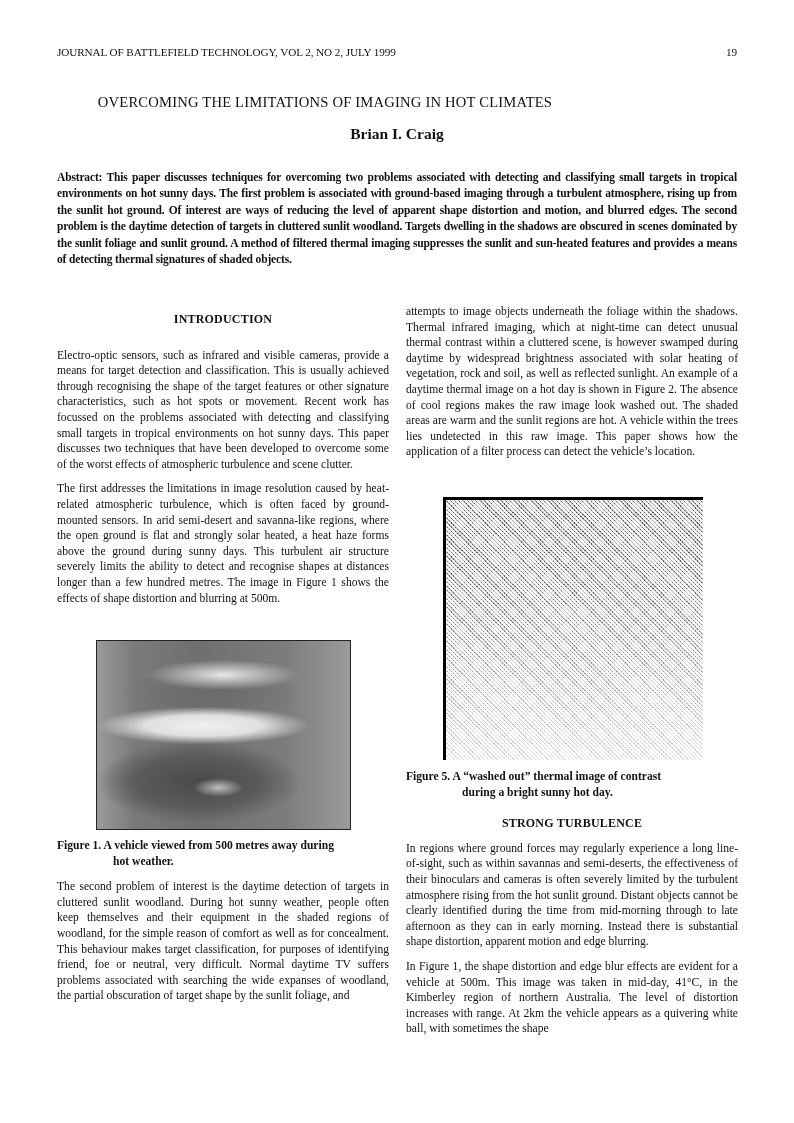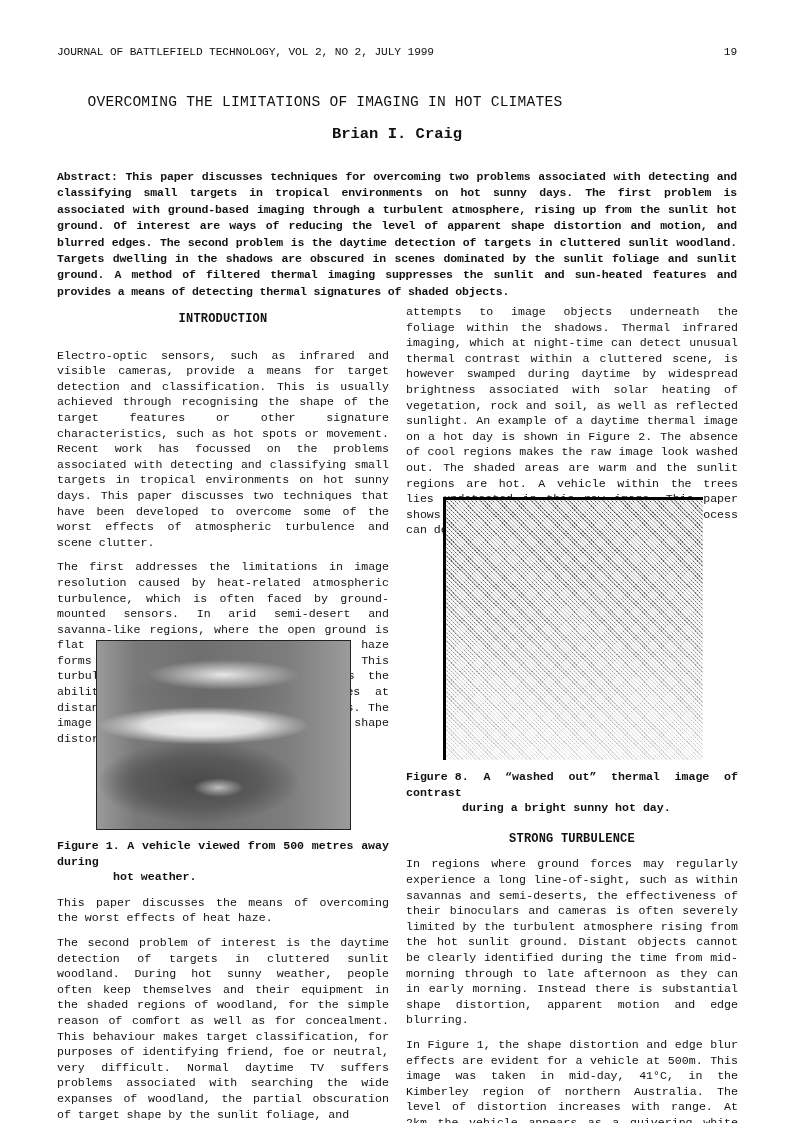--- a/index.html
+++ b/index.html
@@ -1,18 +1,18 @@
 <!DOCTYPE html>
 <html><head>
 <meta charset="utf-8">
 <style>
   html,body{margin:0;padding:0;background:#fff;}
   body{width:794px;height:1123px;position:relative;overflow:hidden;color:#111;
        font-family:"Liberation Serif","DejaVu Serif",serif;}
-  .abs{position:absolute;font-family:Liberation Mono, monospace;}
+  .abs{position:absolute;}
   .header{top:46px;left:57px;width:680px;font-size:11.2px;letter-spacing:-0.1px;}
   .header .pg{position:absolute;right:0;top:0;}
   .title{top:94px;left:0;width:650px;text-align:center;font-size:14.6px;letter-spacing:0.2px;}
   .author{top:125px;left:0;width:794px;text-align:center;font-size:15.5px;font-weight:bold;}
   .abstract{top:169px;left:57px;width:680px;font-size:11.5px;font-weight:bold;line-height:16.4px;
             text-align:justify;letter-spacing:-0.15px;}
   .col{width:332px;font-size:11.6px;line-height:15.6px;text-align:justify;}
   .col p{margin:0 0 9px 0;}
   .sec{text-align:center;font-weight:bold;font-size:12px;letter-spacing:0.2px;}
   .cap{font-size:11.6px;font-weight:bold;line-height:15.6px;}
@@ -52,32 +52,31 @@
 </div>
 
 <div class="abs fig1"></div>
 
 <div class="abs col" style="left:57px;top:838px;">
   <div class="cap" style="margin-bottom:10px;">
     <span class="lbl">Figure 1.</span>
     <span>A vehicle viewed from 500 metres away during</span>
     <span class="rest">hot weather.</span>
   </div>
-  <p>This paper discusses the means of overcoming the worst effects of heat haze.</p>
   <p>The second problem of interest is the daytime detection of targets in cluttered sunlit woodland. During hot sunny weather, people often keep themselves and their equipment in the shaded regions of woodland, for the simple reason of comfort as well as for concealment. This behaviour makes target classification, for purposes of identifying friend, foe or neutral, very difficult. Normal daytime TV suffers problems associated with searching the wide expanses of woodland, the partial obscuration of target shape by the sunlit foliage, and</p>
 </div>
 
 <div class="abs col" style="left:406px;top:304px;">
   <p>attempts to image objects underneath the foliage within the shadows. Thermal infrared imaging, which at night-time can detect unusual thermal contrast within a cluttered scene, is however swamped during daytime by widespread brightness associated with solar heating of vegetation, rock and soil, as well as reflected sunlight. An example of a daytime thermal image on a hot day is shown in Figure 2. The absence of cool regions makes the raw image look washed out. The shaded areas are warm and the sunlit regions are hot. A vehicle within the trees lies undetected in this raw image. This paper shows how the application of a filter process can detect the vehicle’s location.</p>
 </div>
 
 <div class="abs fig2"></div>
 
 <div class="abs col" style="left:406px;top:769px;">
   <div class="cap" style="margin-bottom:16px;">
-    <span class="lbl">Figure 8.</span>
+    <span class="lbl">Figure 5.</span>
     <span>A “washed out” thermal image of contrast</span>
     <span class="rest">during a bright sunny hot day.</span>
   </div>
   <div class="sec" style="margin-bottom:9px;">STRONG TURBULENCE</div>
   <p>In regions where ground forces may regularly experience a long line-of-sight, such as within savannas and semi-deserts, the effectiveness of their binoculars and cameras is often severely limited by the turbulent atmosphere rising from the hot sunlit ground. Distant objects cannot be clearly identified during the time from mid-morning through to late afternoon as they can in early morning. Instead there is substantial shape distortion, apparent motion and edge blurring.</p>
   <p>In Figure 1, the shape distortion and edge blur effects are evident for a vehicle at 500m. This image was taken in mid-day, 41°C, in the Kimberley region of northern Australia. The level of distortion increases with range. At 2km the vehicle appears as a quivering white ball, with sometimes the shape</p>
 </div>
 
 </body></html>

